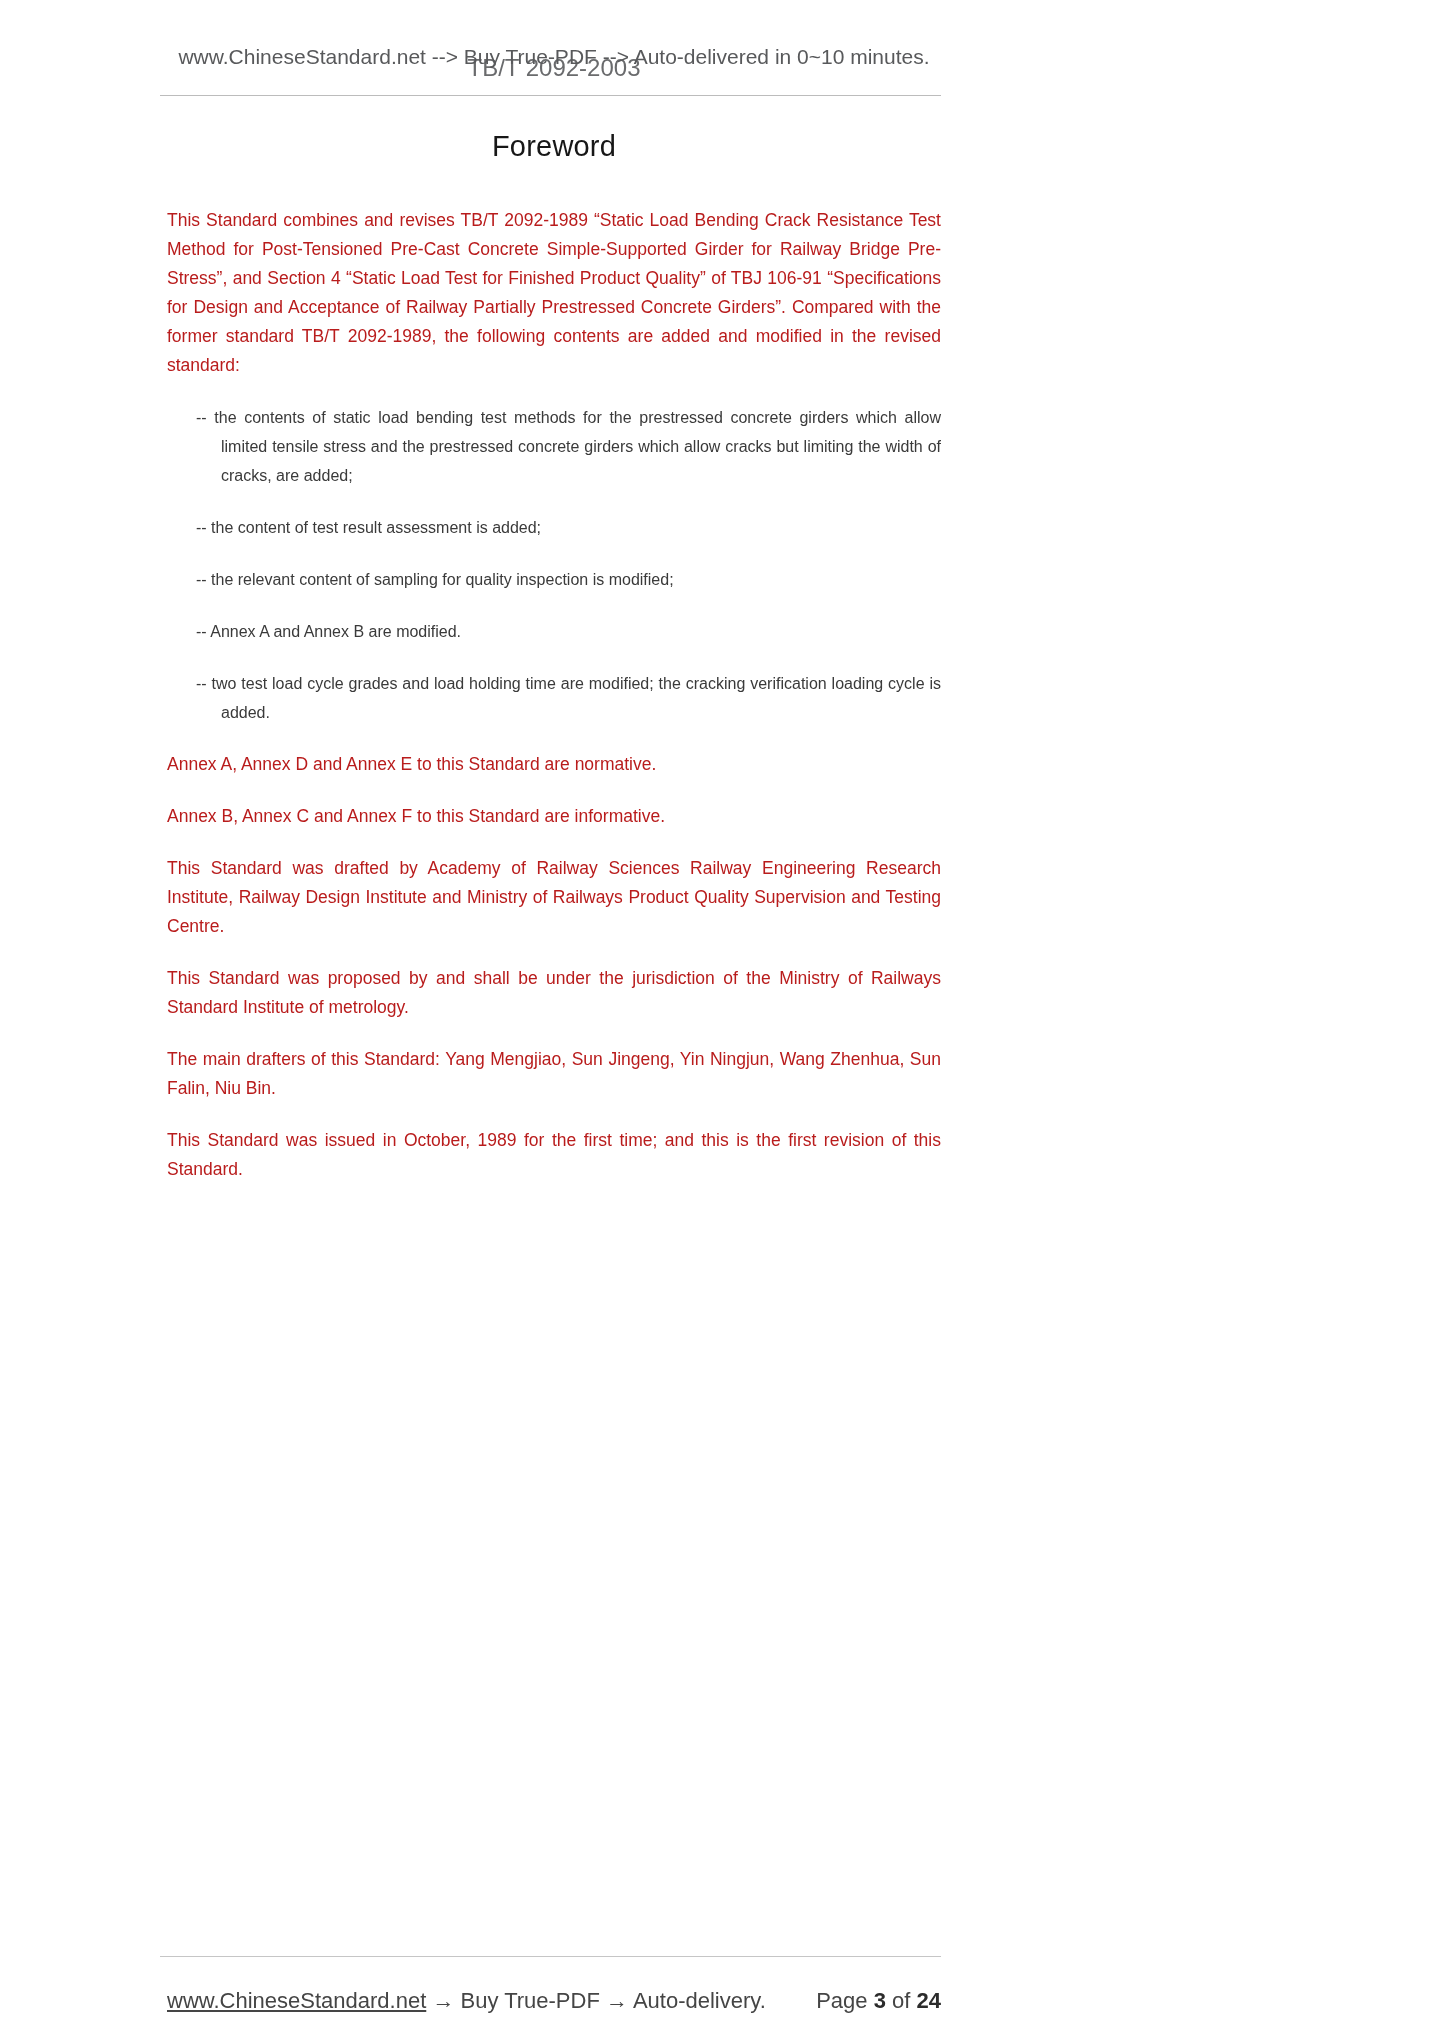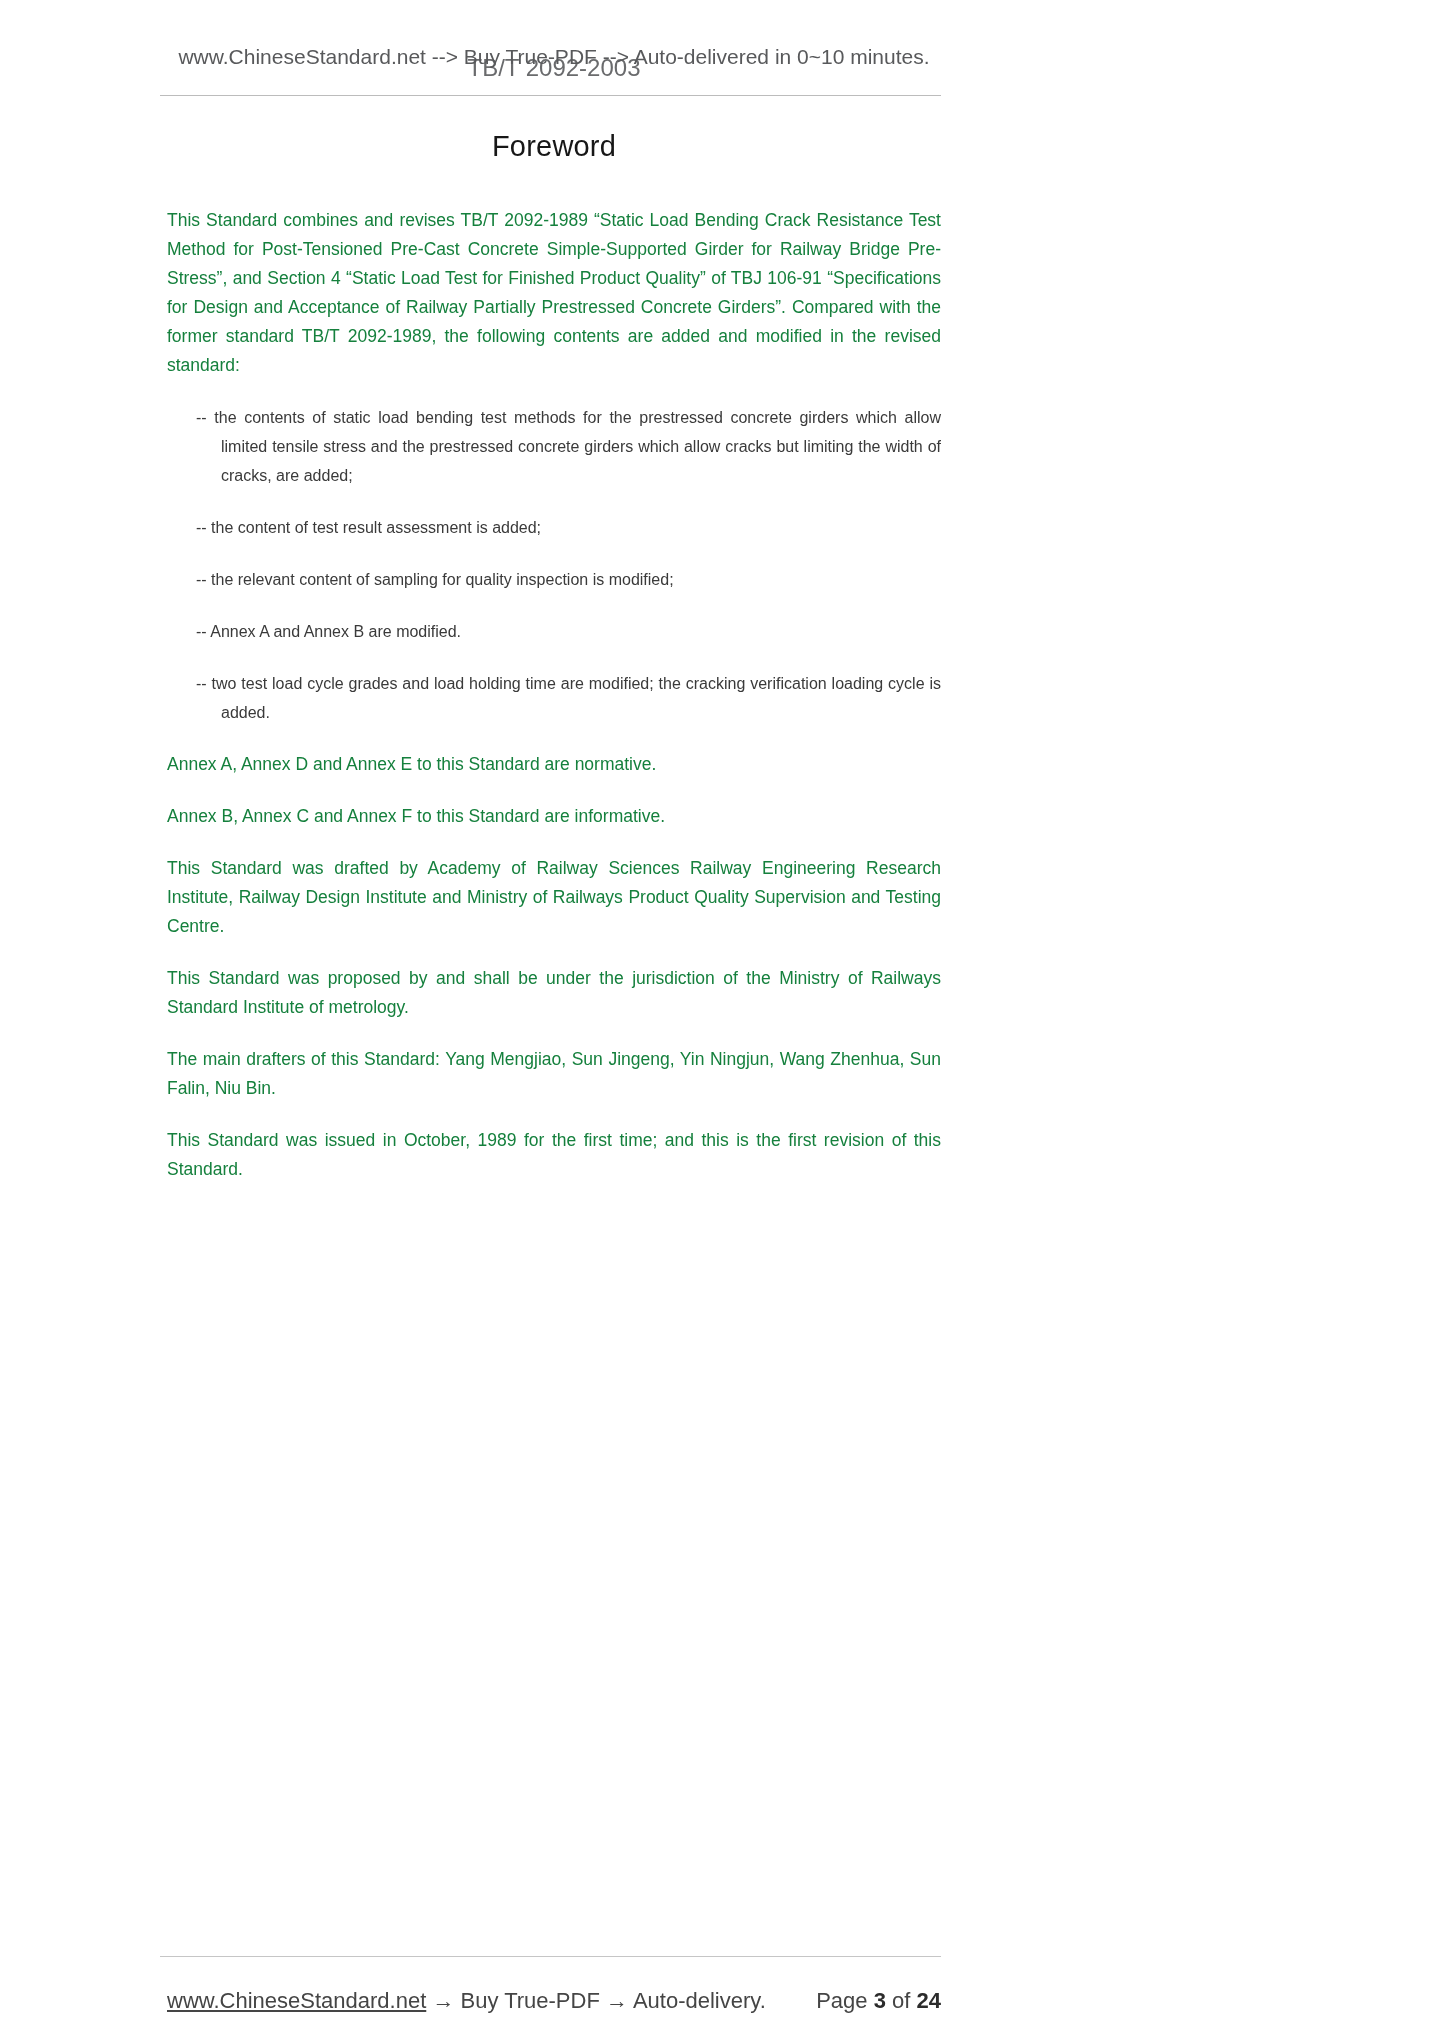--- a/index.html
+++ b/index.html
@@ -39,21 +39,21 @@
     font-size: 29px;
     font-weight: normal;
     color: #171717;
     margin-bottom: 43px;
     letter-spacing: 0.2px;
   }
   .para {
     font-size: 17.5px;
     line-height: 29px;
     text-align: justify;
-    color: #15803d;
+    color: #b91c1c;
     margin-bottom: 23px;
   }
   .bullet {
     font-size: 16px;
     line-height: 29px;
     text-align: justify;
     color: #3a3a3a;
     margin-left: 54px;
     text-indent: -25px;
     margin-bottom: 23px;

